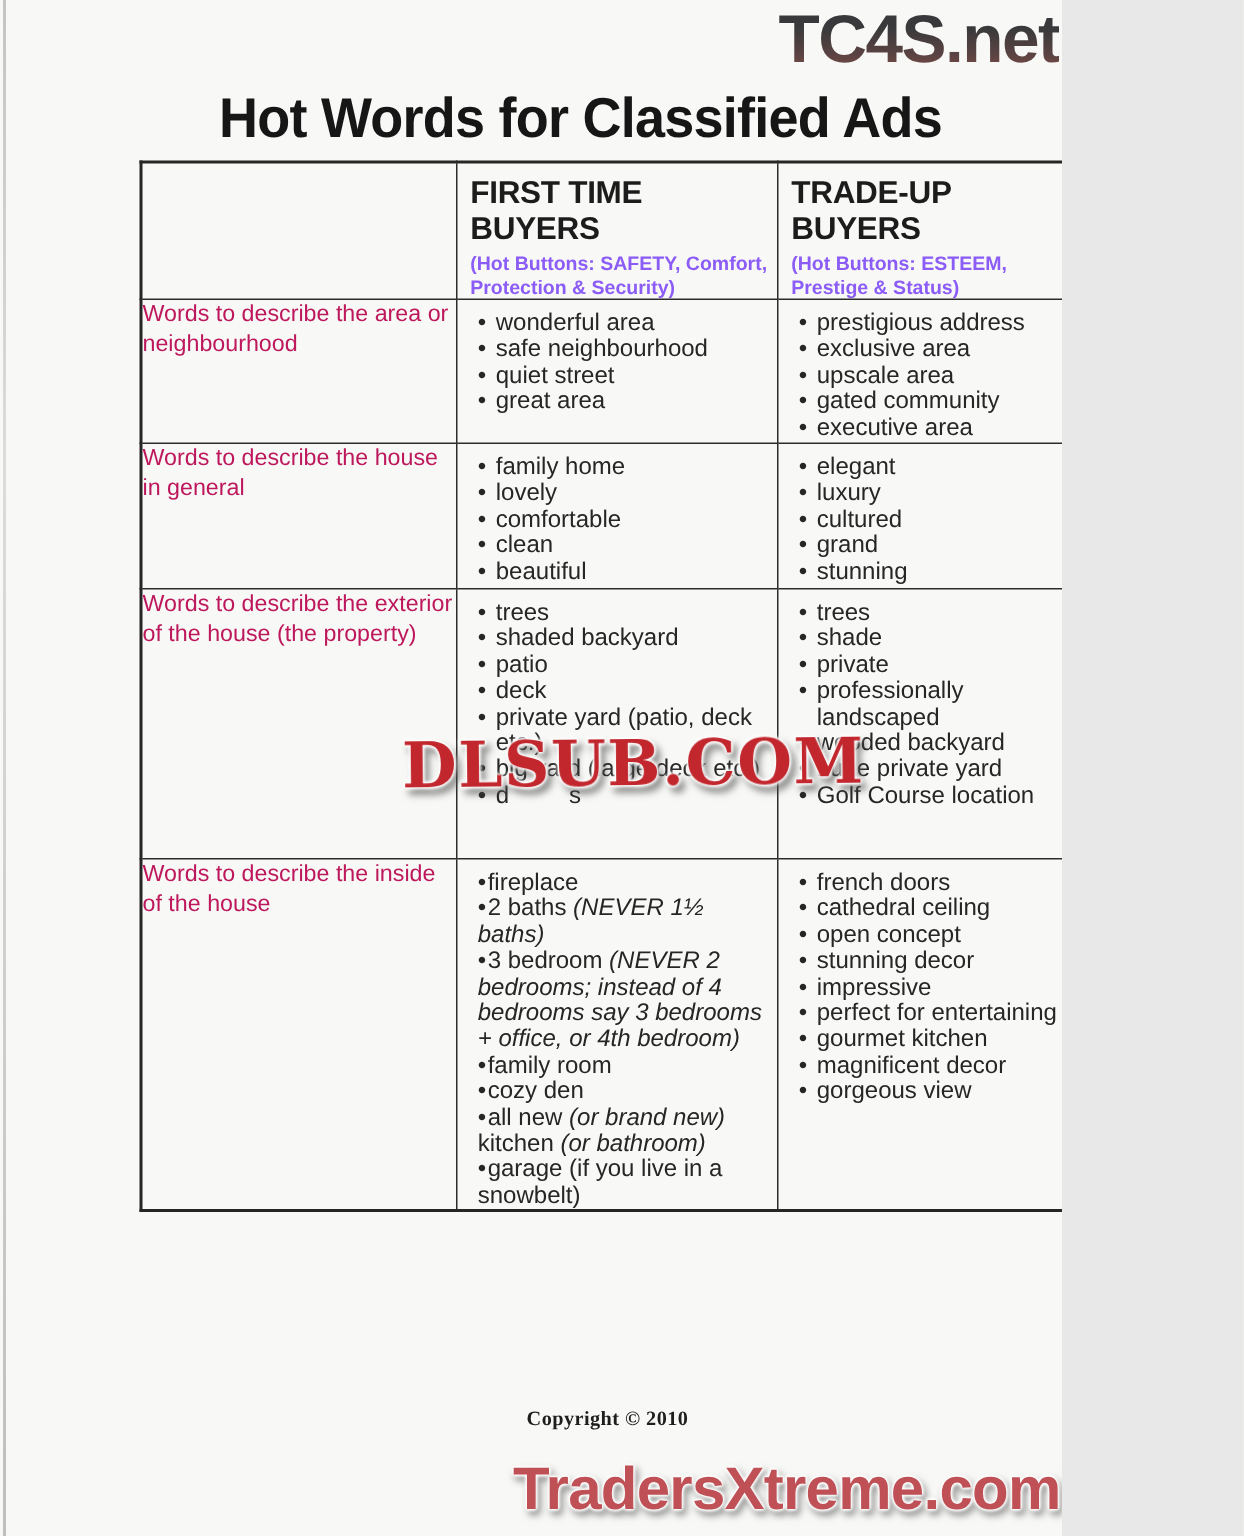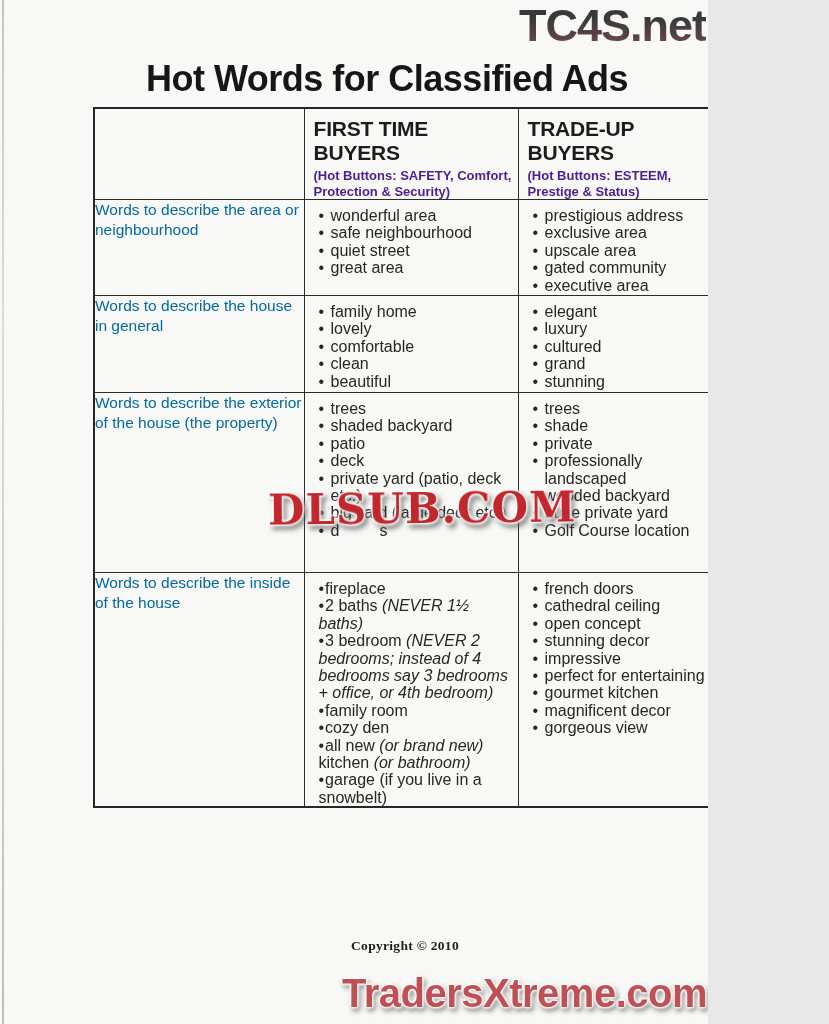--- a/index.html
+++ b/index.html
@@ -31,22 +31,22 @@
 
   
   table.hotwords{position:absolute;left:93px;top:107px;width:637px;table-layout:fixed;
         border-collapse:collapse;border:2.5px solid #262626;}
   table.hotwords td,table.hotwords th{border:1.6px solid #2c2c2c;vertical-align:top;
         padding:0;text-align:left;font-weight:normal;}
   col.c1{width:210px}col.c2{width:214px}col.c3{width:213px}
   tr.r0{height:65px}tr.r1{height:96px}tr.r2{height:97px}tr.r3{height:180px}tr.r4{height:212px}
   .hcell{padding:8px 6px 0 9px;}
   .htitle{font-size:21px;font-weight:bold;letter-spacing:-.2px;color:#1c1c1c;}
-  .hsub{font-size:13px;font-weight:bold;line-height:15.5px;margin-top:3px;color:#4c1d95;}
-  .label{padding:11px 10px 0 10px;font-size:15.5px;font-weight:bold;line-height:20px;color:#0369a1;}
+  .hsub{font-size:13px;font-weight:bold;line-height:15.5px;margin-top:3px;color:#8b5cf6;}
+  .label{padding:11px 10px 0 10px;font-size:15.5px;font-weight:bold;line-height:20px;color:#be185d;}
   .cellpad{padding:7px 4px 0 14px;}
   .li{position:relative;font-size:16px;line-height:17.4px;color:#262626;padding-left:12px;}
   .li::before{content:"\2022";position:absolute;left:0;top:0;}
   .li.tight{padding-left:0;}
   .li.tight::before{content:"\2022";position:static;margin-right:1px;}
   .it{font-style:italic;}
 
   
   .footer{position:absolute;left:0;top:934px;width:810px;text-align:center;
         font-family:"Liberation Serif",serif;color:#1e1e1e;}

